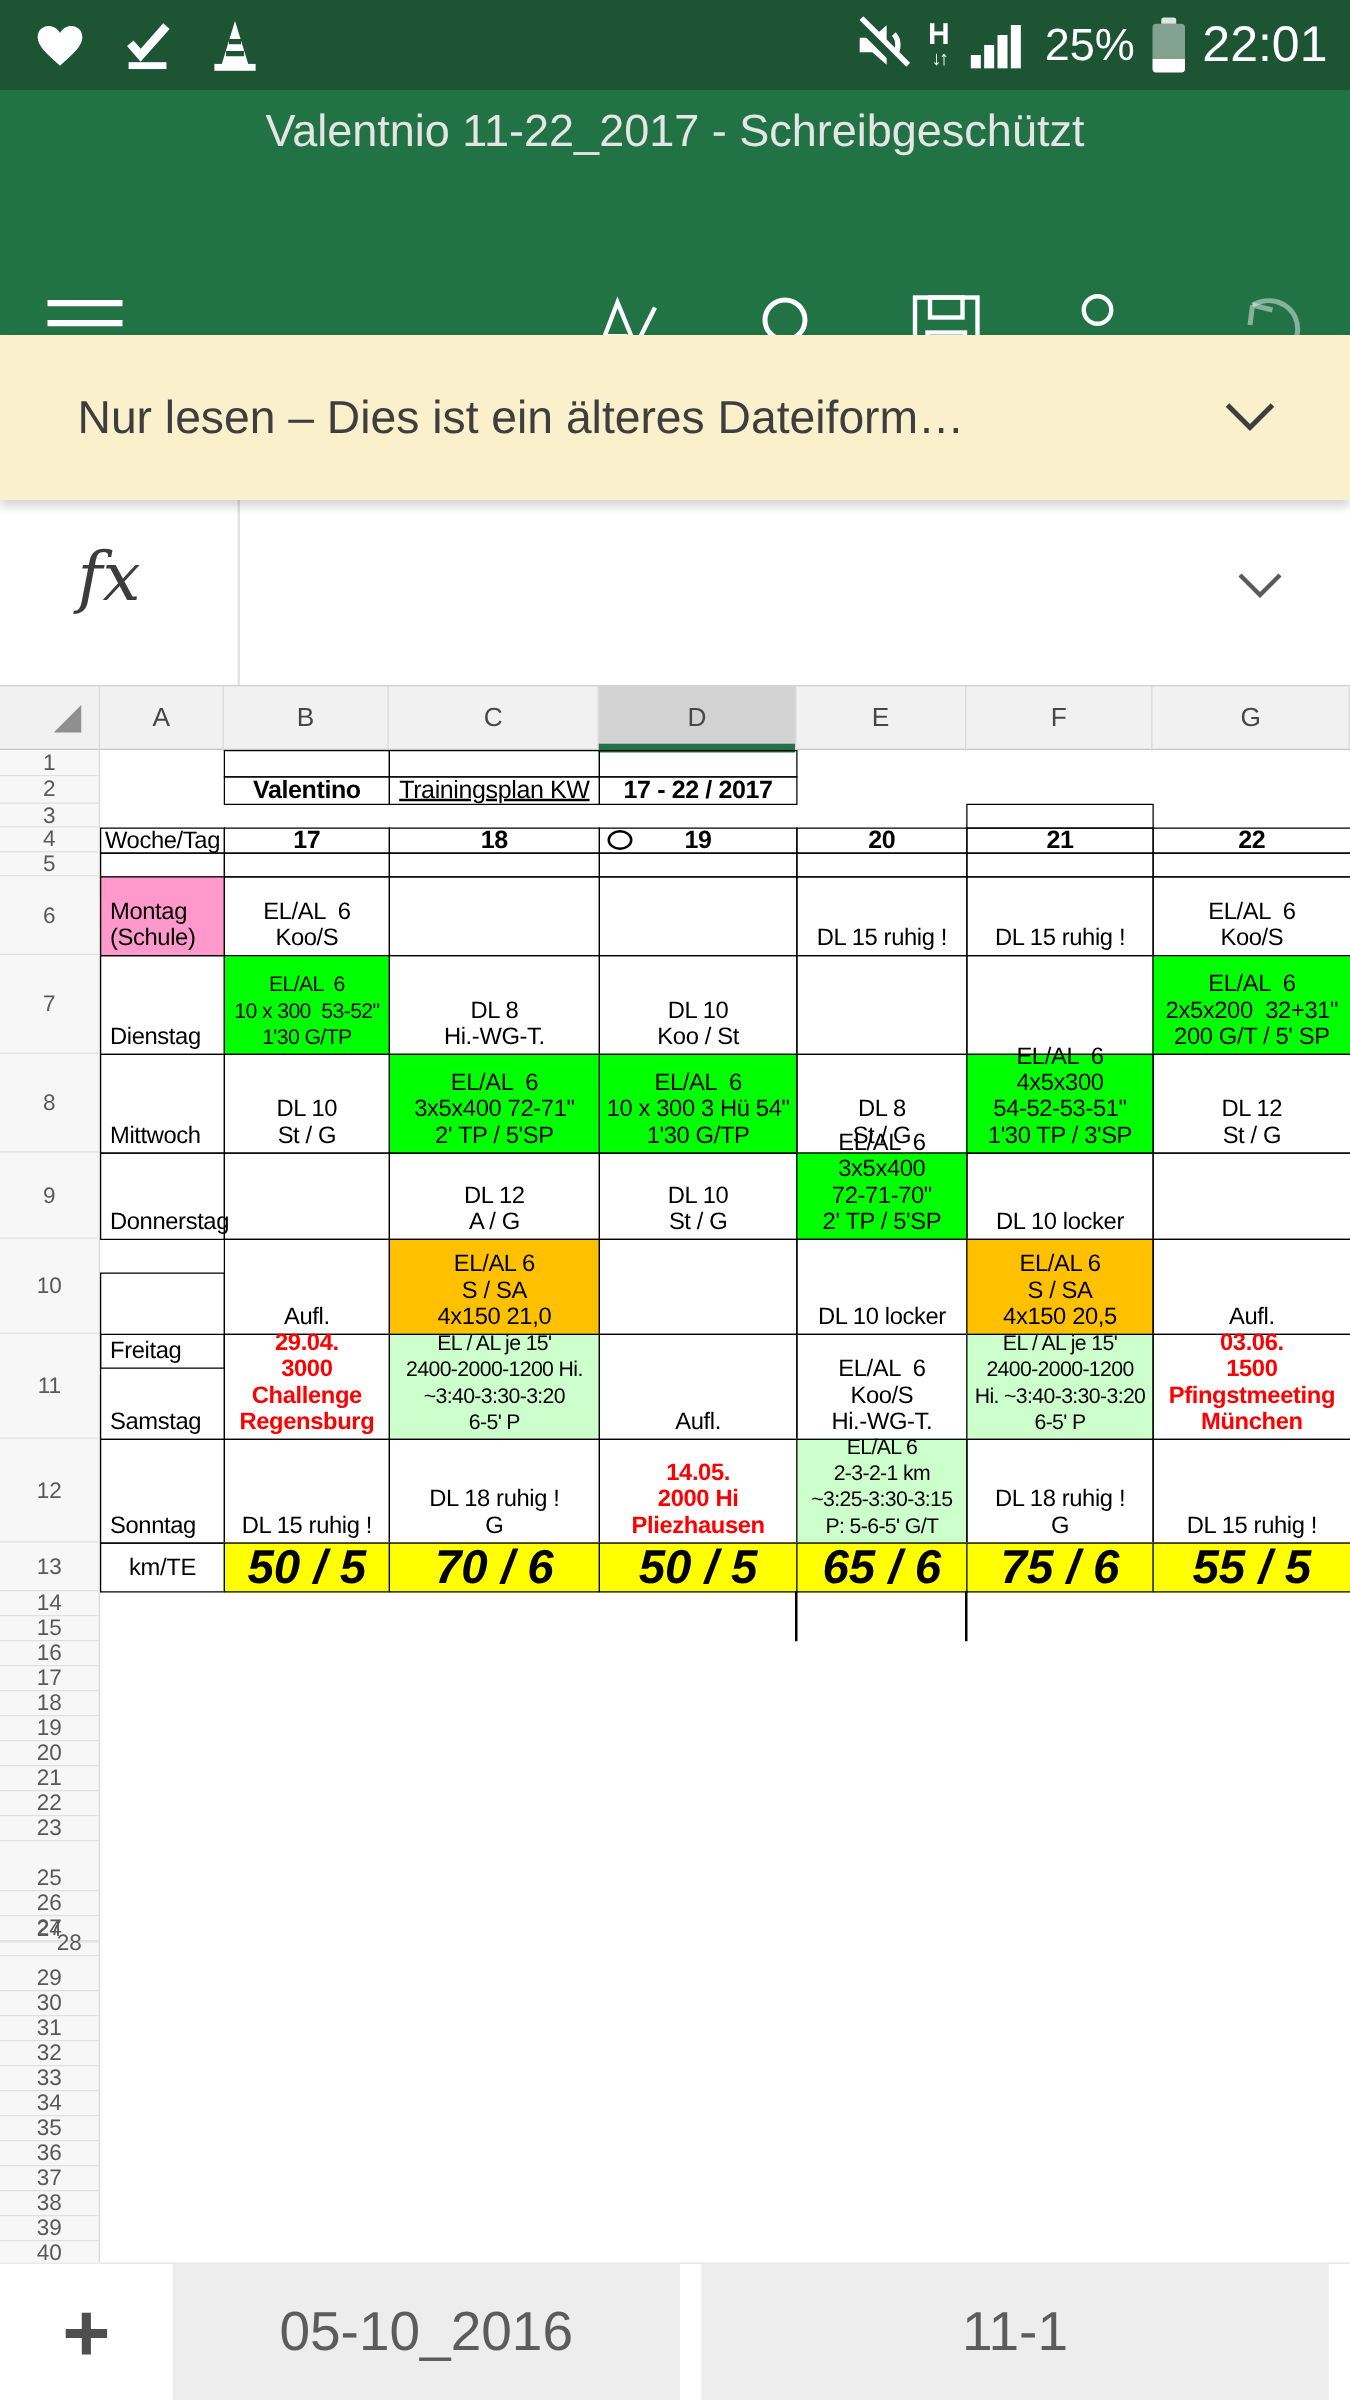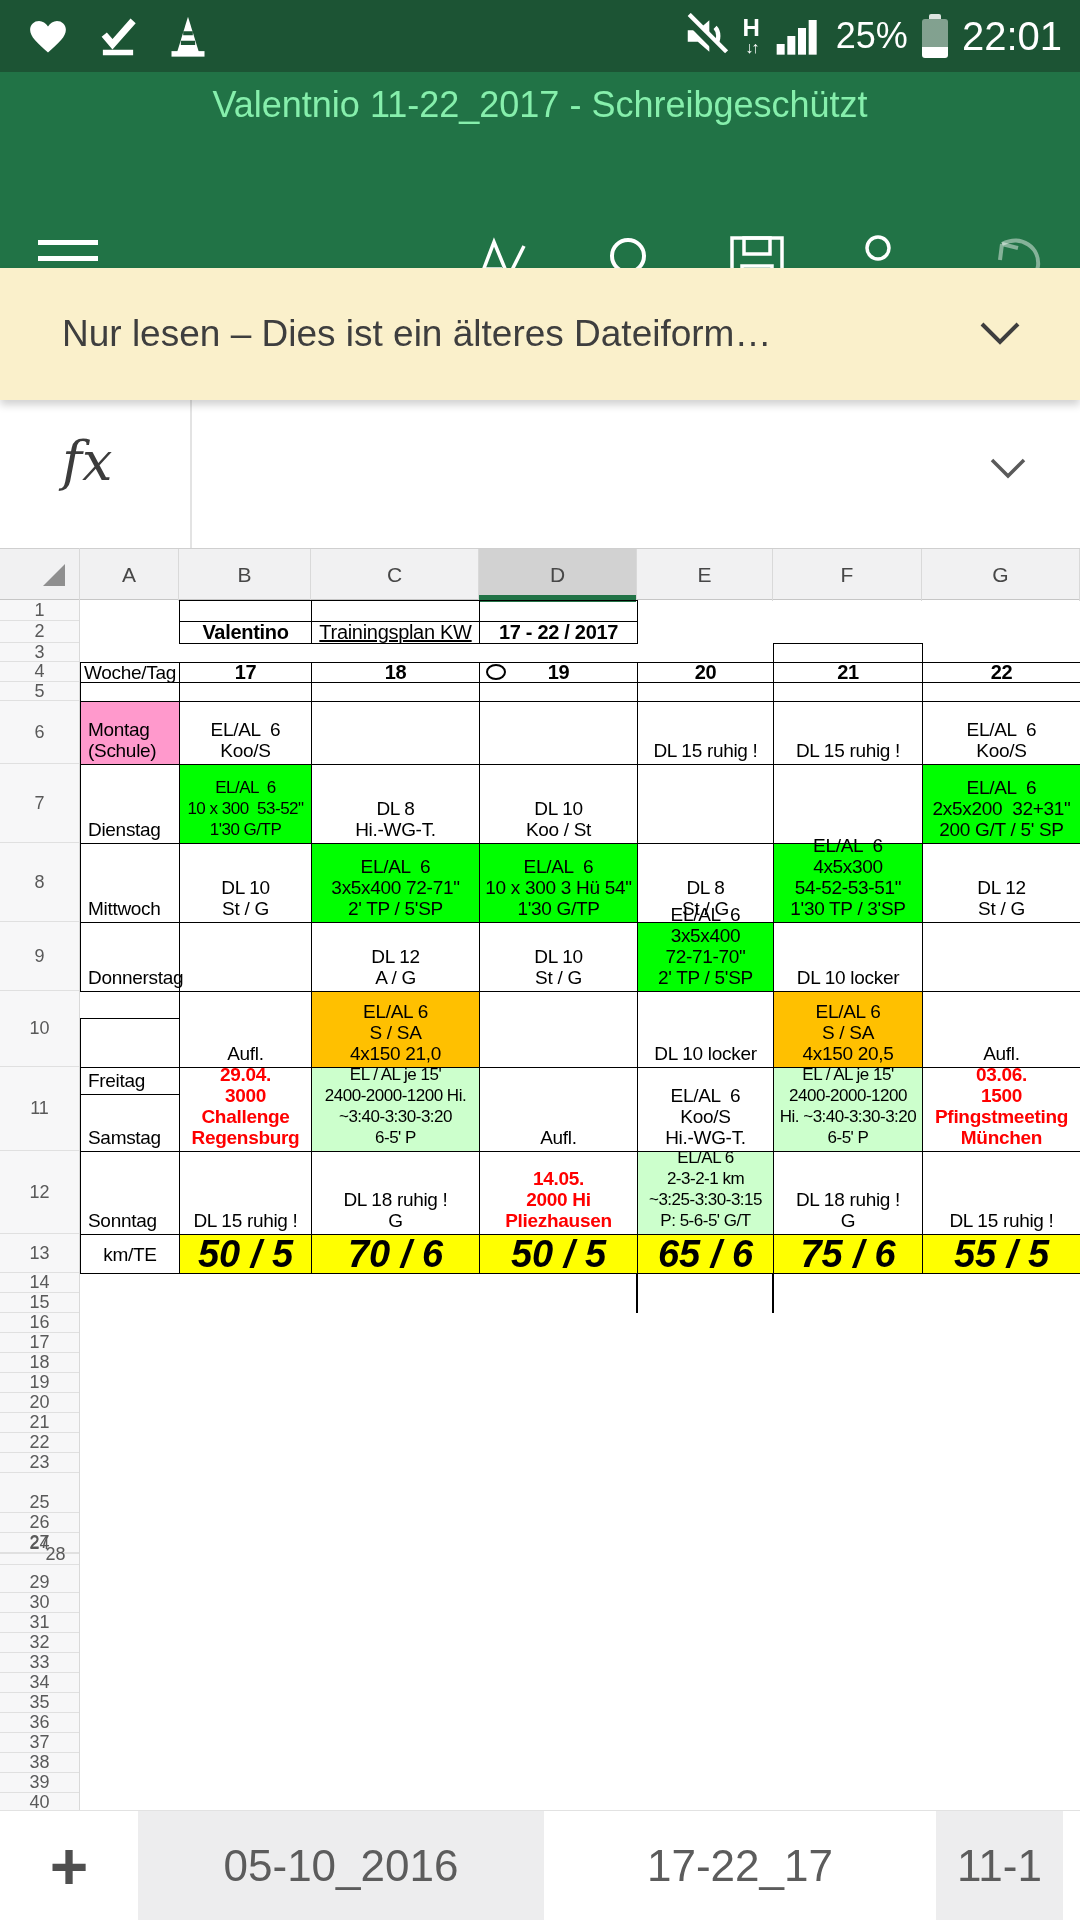--- a/index.html
+++ b/index.html
@@ -15,21 +15,21 @@
   .sb-time{font-size:40px;}
   .hspa{display:flex;flex-direction:column;align-items:center;line-height:1;}
   .hspa .h{font-size:24px;font-weight:bold;}
   .hspa .arr{font-size:16px;letter-spacing:-2px;}
   .battery{position:relative;width:26px;height:44px;}
   .battery .cap{position:absolute;top:0;left:7px;width:12px;height:5px;background:rgba(255,255,255,.85);border-radius:2px 2px 0 0;}
   .battery .body{position:absolute;top:5px;left:0;width:26px;height:39px;border-radius:3px;
                  background:linear-gradient(to top,#ffffff 0 28%,rgba(255,255,255,.45) 28% 100%);}
 
   
-  .app-bar{position:absolute;top:72px;left:0;width:1080px;height:196px;background:#217346;color:#86efac;}
+  .app-bar{position:absolute;top:72px;left:0;width:1080px;height:196px;background:#217346;color:#e5e5e5;}
   .doc-title{text-align:center;margin-top:12px;font-size:36px;font-weight:400;}
   .toolbar-icon{position:absolute;top:160px;cursor:pointer;}
 
   
   .banner{position:absolute;top:268px;left:0;width:1080px;height:132px;background:#faf0cb;
           display:flex;align-items:center;box-shadow:0 5px 8px rgba(0,0,0,.18);z-index:5;}
   .banner-text{margin-left:62px;font-size:37px;color:#3e3e3e;}
   .banner-chevron{position:absolute;right:58px;top:52px;}
 
   
@@ -507,17 +507,16 @@
       <div class="cell big" style="left: 922px; top: 1234px; width: 159px; height: 40px; background: rgb(255, 255, 0);">
         <div class="ln">55 / 5</div>
       </div>
     </div>
   <span class="stub" style="left:636px;top:1273px;"></span>
   <span class="stub" style="left:772px;top:1273px;"></span>
 
   <div class="tab-bar">
     <div class="add-tab">+</div>
   <div class="sheet-tab" style="width: 406px;">05-10_2016</div>
-      <div class="sheet-tab active" style="width: 358px;">17-22_17</div>
       <div class="sheet-tab" style="flex: 1 1 0%;">11-1</div>
     </div>
 
 </div>
 
 </body></html>

